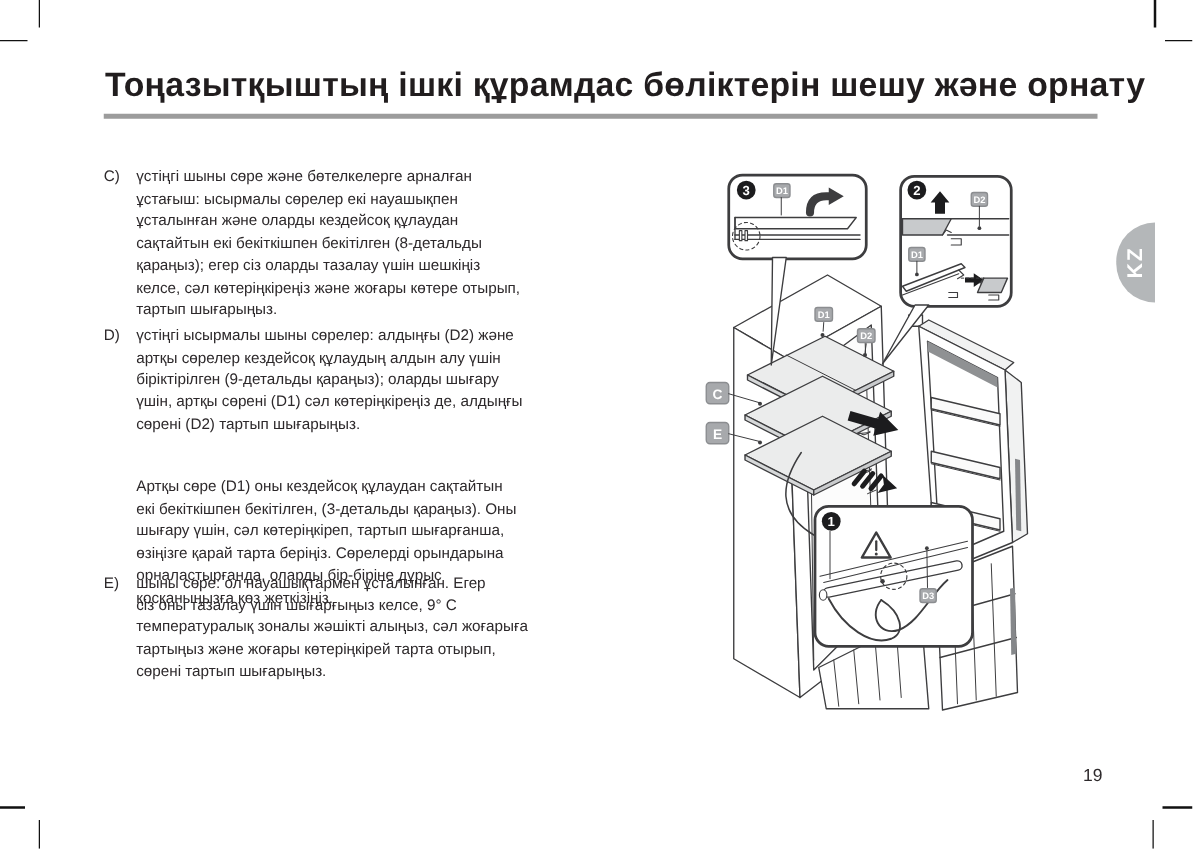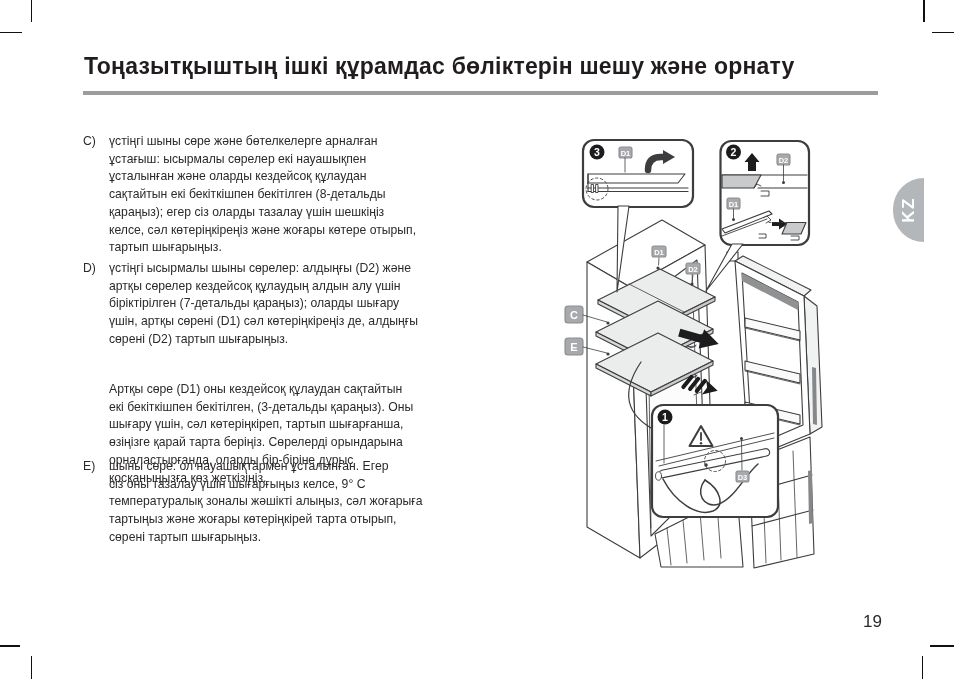--- a/index.html
+++ b/index.html
@@ -6,31 +6,31 @@
   body{
     width:954px;height:679px;position:relative;background:#ffffff;
     font-family:"Liberation Sans", sans-serif;color:#2d292b;overflow:hidden;
   }
   .abs{position:absolute;}
   
   .crop{position:absolute;background:#111;}
   
   #page-title{
     left:84px;top:53px;width:820px;
-    font-size:23px;font-weight:bold;color:#211d1e;letter-spacing:.2px;
+    font-size:27px;font-weight:bold;color:#211d1e;letter-spacing:.2px;
     white-space:nowrap;
   }
   #title-rule{left:83px;top:90.5px;width:795px;height:4px;background:#9c9c9c;}
   
   .para{left:83px;width:402px;display:flex;font-size:12.2px;line-height:17.7px;}
   .para .plabel{width:26px;flex:0 0 26px;}
   .para .ptext{white-space:pre-line;flex:1;}
   .para.cont{padding-left:26px;width:376px;margin-top:32px;}
   
-  #page-number{left:858px;top:612px;width:24px;text-align:right;font-size:17px;color:#2d292b;}
+  #page-number{left:858px;top:612px;width:24px;text-align:right;font-size:14px;color:#2d292b;}
   
   #lang-tab{
     left:893px;top:178px;width:31px;height:64px;background:#b4b7b9;
     border-radius:32px 0 0 32px;display:flex;align-items:center;justify-content:center;
   }
   #lang-tab span{
     transform:rotate(-90deg);color:#fff;font-weight:bold;font-size:17px;letter-spacing:1.5px;
   }
   
   #figure{left:555px;top:130px;width:380px;height:440px;}
@@ -61,21 +61,21 @@
 ұсталынған және оларды кездейсоқ құлаудан
 сақтайтын екі бекіткішпен бекітілген (8-детальды
 қараңыз); егер сіз оларды тазалау үшін шешкіңіз
 келсе, сәл көтеріңкіреңіз және жоғары көтере отырып,
 тартып шығарыңыз.</div>
 </div>
 <div class="abs para" style="top:260px;">
   <div class="plabel">D)</div>
   <div class="ptext">үстіңгі ысырмалы шыны сөрелер: алдыңғы (D2) және
 артқы сөрелер кездейсоқ құлаудың алдын алу үшін
-біріктірілген (7-детальды қараңыз); оларды шығару
+біріктірілген (9-детальды қараңыз); оларды шығару
 үшін, артқы сөрені (D1) сәл көтеріңкіреңіз де,  алдыңғы
 сөрені (D2) тартып шығарыңыз.</div>
 </div>
 <div class="abs para cont" style="top:349px;">
   <div class="ptext">Артқы сөре  (D1) оны кездейсоқ құлаудан сақтайтын
 екі бекіткішпен бекітілген, (3-детальды қараңыз).  Оны
 шығару үшін, сәл көтеріңкіреп, тартып шығарғанша,
 өзіңізге қарай тарта беріңіз. Сөрелерді орындарына
 орналастырғанда, оларды бір-біріне дұрыс
 қосқаныңызға көз жеткізіңіз.</div>

